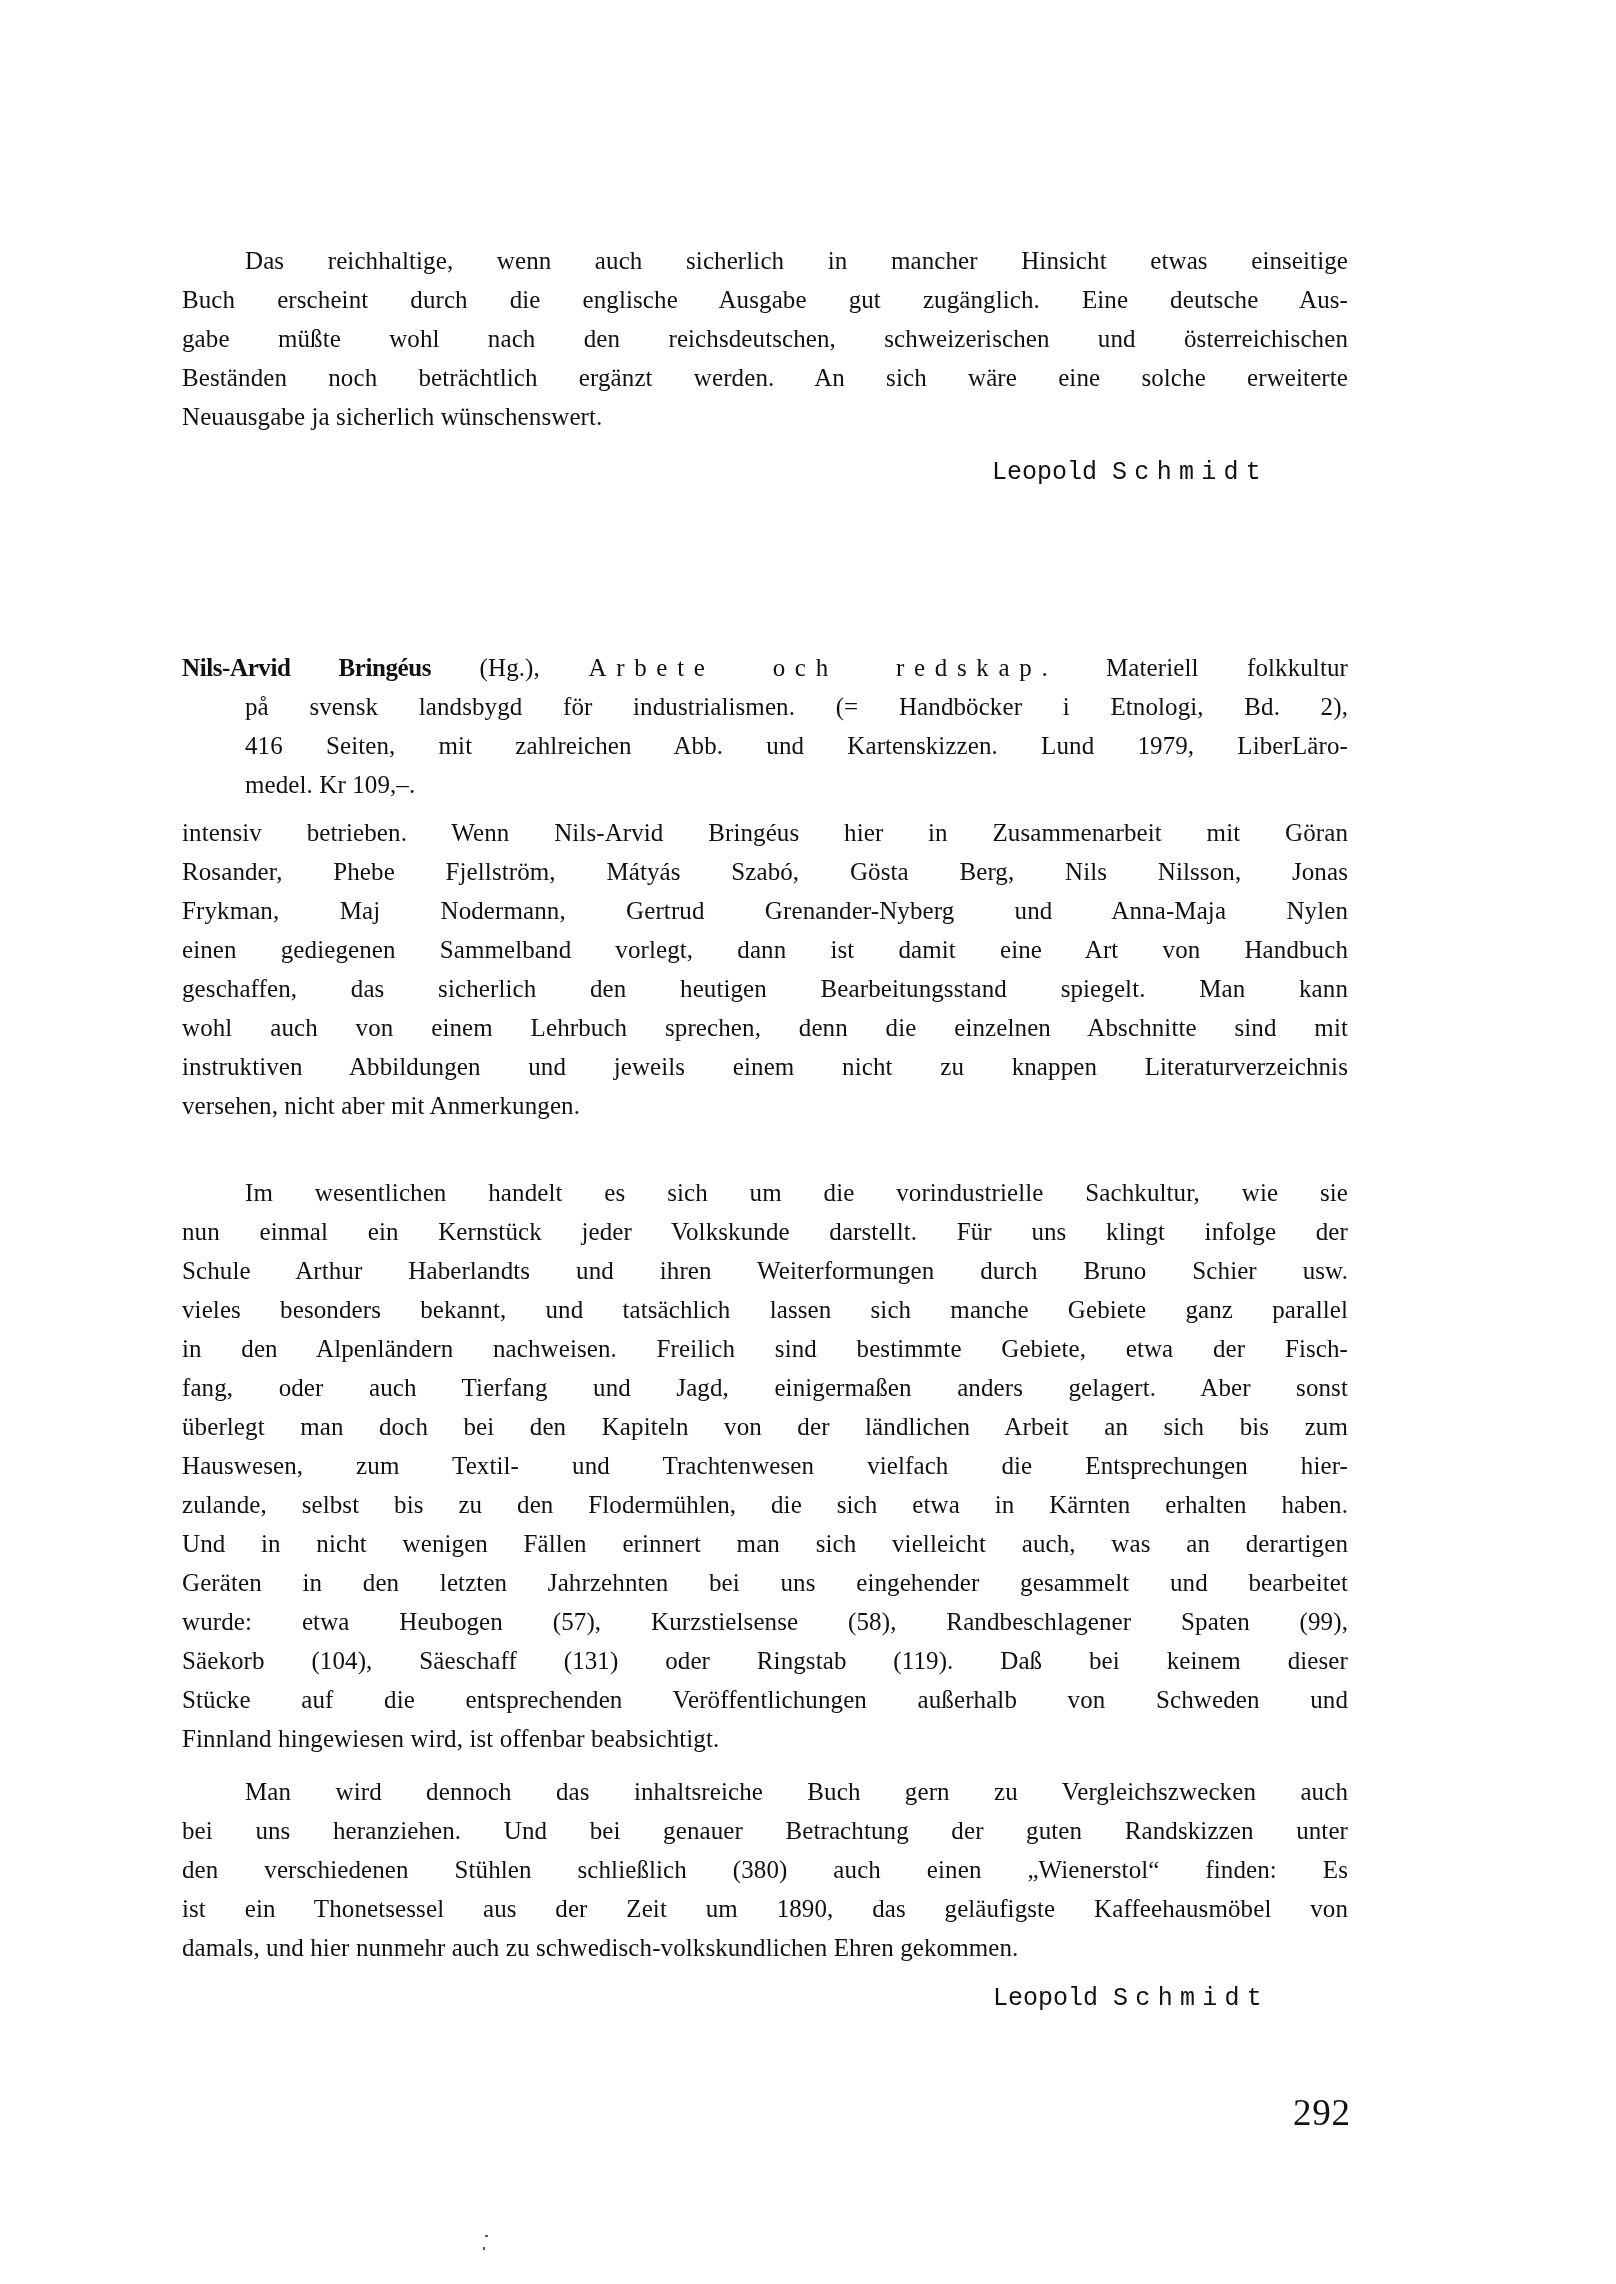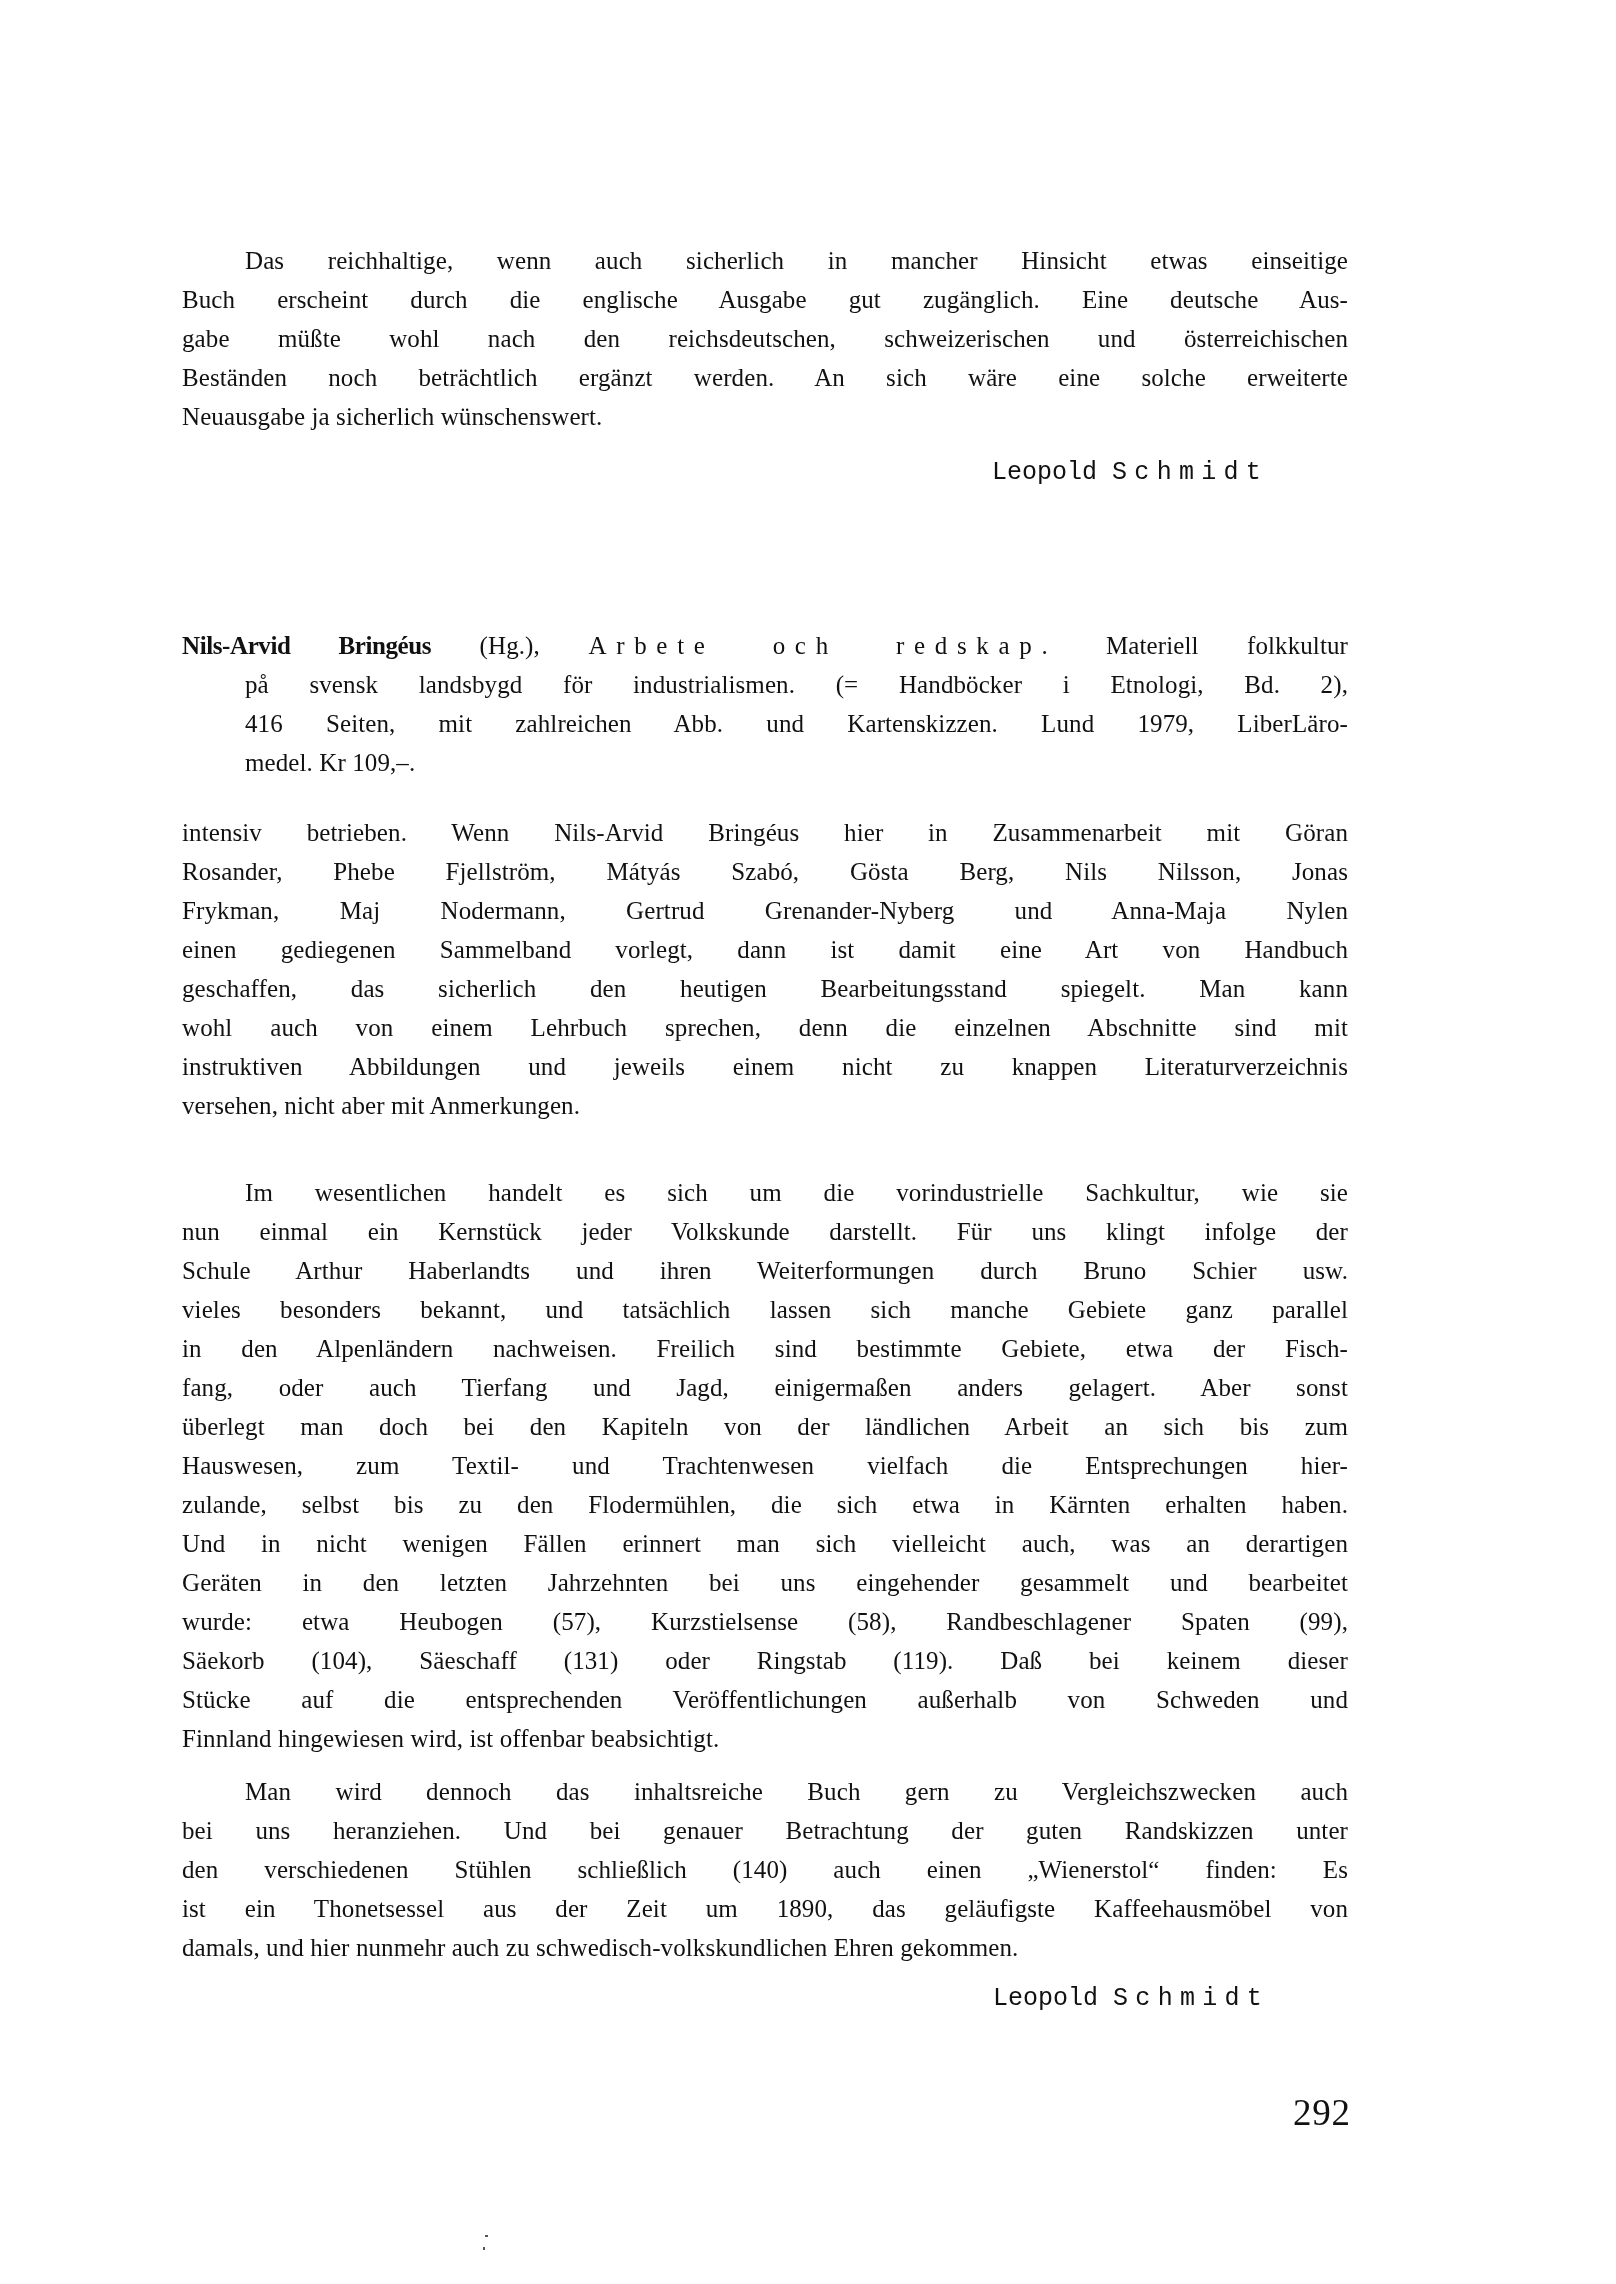--- a/index.html
+++ b/index.html
@@ -82,21 +82,21 @@
     <span class="line">gabe müßte wohl nach den reichsdeutschen, schweizerischen und österreichischen</span>
     <span class="line">Beständen noch beträchtlich ergänzt werden. An sich wäre eine solche erweiterte</span>
     <span class="line last">Neuausgabe ja sicherlich wünschenswert.</span>
   </div>
 
   <div class="signature" style="left: 992px; top: 457px;">
     <span>Leopold</span>
     <span class="surname">Schmidt</span>
   </div>
 
-  <div class="block bib" style="top: 626px;">
+  <div class="block bib" style="top: 648px;">
     <span class="line"><span class="bold">Nils-Arvid Bringéus</span> <span>(Hg.),</span> <span class="spaced">Arbete och redskap.</span> <span>Materiell folkkultur</span></span>
     <span class="line hang">på svensk landsbygd för industrialismen. (= Handböcker i Etnologi, Bd. 2),</span>
     <span class="line hang">416 Seiten, mit zahlreichen Abb. und Kartenskizzen. Lund 1979, LiberLäro-</span>
     <span class="line hang last">medel. Kr 109,–.</span>
   </div>
 
   <div class="block" style="top: 813px;">
     <span class="line">intensiv betrieben. Wenn Nils-Arvid Bringéus hier in Zusammenarbeit mit Göran</span>
     <span class="line">Rosander, Phebe Fjellström, Mátyás Szabó, Gösta Berg, Nils Nilsson, Jonas</span>
     <span class="line">Frykman, Maj Nodermann, Gertrud Grenander-Nyberg und Anna-Maja Nylen</span>
@@ -121,21 +121,21 @@
     <span class="line">Geräten in den letzten Jahrzehnten bei uns eingehender gesammelt und bearbeitet</span>
     <span class="line">wurde: etwa Heubogen (57), Kurzstielsense (58), Randbeschlagener Spaten (99),</span>
     <span class="line">Säekorb (104), Säeschaff (131) oder Ringstab (119). Daß bei keinem dieser</span>
     <span class="line">Stücke auf die entsprechenden Veröffentlichungen außerhalb von Schweden und</span>
     <span class="line last">Finnland hingewiesen wird, ist offenbar beabsichtigt.</span>
   </div>
 
   <div class="block" style="top: 1772px;">
     <span class="line indent">Man wird dennoch das inhaltsreiche Buch gern zu Vergleichszwecken auch</span>
     <span class="line">bei uns heranziehen. Und bei genauer Betrachtung der guten Randskizzen unter</span>
-    <span class="line">den verschiedenen Stühlen schließlich (140) auch einen „Wienerstol“ finden: Es</span>
+    <span class="line">den verschiedenen Stühlen schließlich (380) auch einen „Wienerstol“ finden: Es</span>
     <span class="line">ist ein Thonetsessel aus der Zeit um 1890, das geläufigste Kaffeehausmöbel von</span>
     <span class="line last">damals, und hier nunmehr auch zu schwedisch-volkskundlichen Ehren gekommen.</span>
   </div>
 
   <div class="signature" style="left: 993px; top: 1983px;">
     <span>Leopold</span>
     <span class="surname">Schmidt</span>
   </div>
 
   <div class="page-number">292</div>

